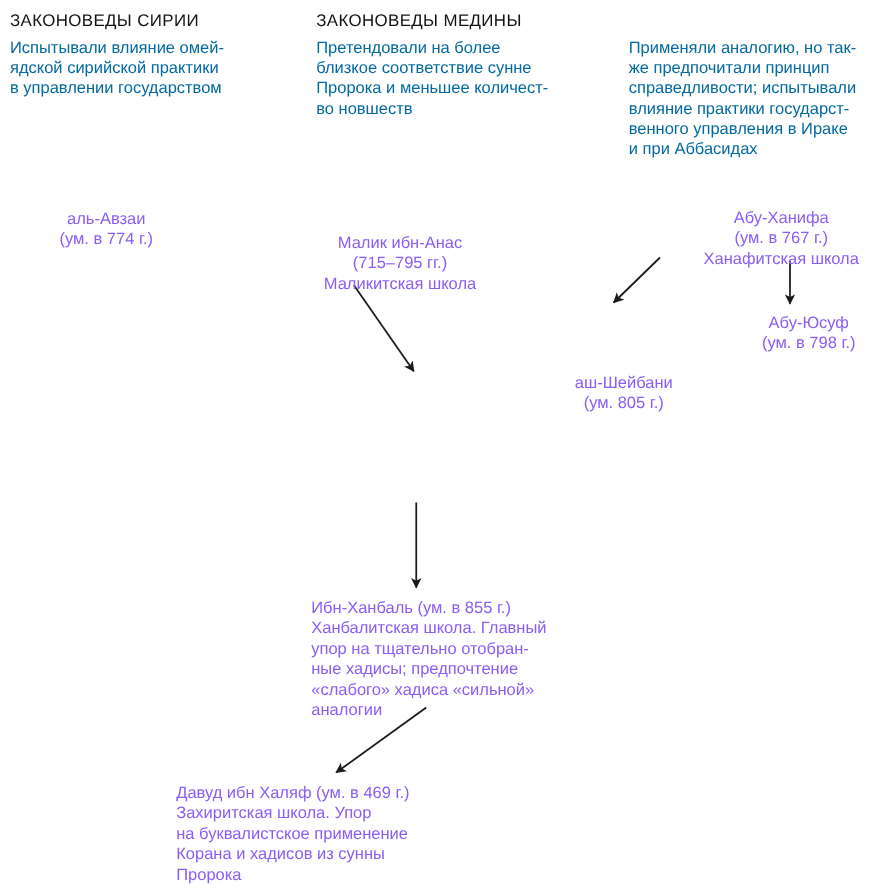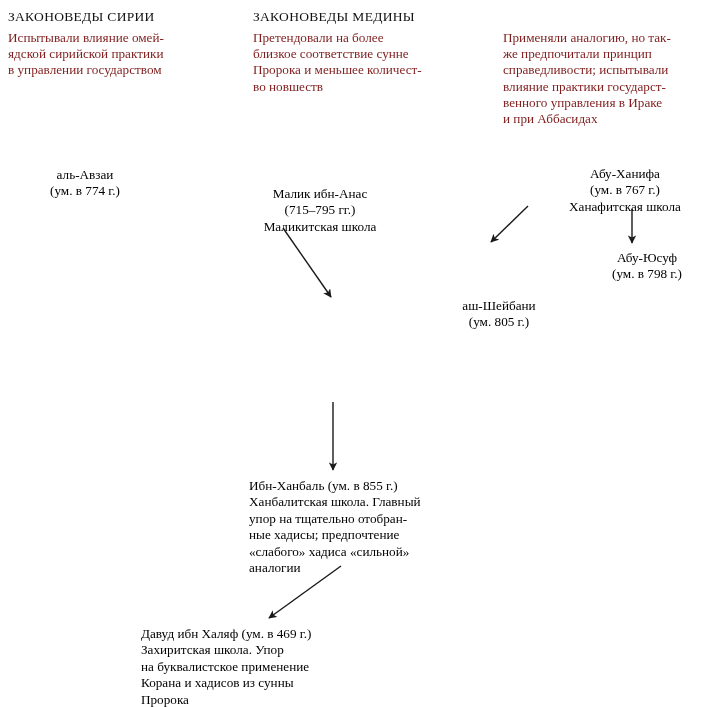--- a/index.html
+++ b/index.html
@@ -6,43 +6,43 @@
     margin: 0;
     padding: 0;
     background: #ffffff;
   }
   #page {
     position: relative;
     width: 710px;
     height: 707px;
     background: #ffffff;
     overflow: hidden;
-    font-family: Liberation Serif, serif;
+    font-family: Liberation Sans, sans-serif;
     color: #1a1a1a;
   }
   .col-head {
     position: absolute;
     font-size: 13.5px;
     letter-spacing: 0.3px;
     line-height: 1.3;
     white-space: nowrap;
     color: #111111;
   }
   .col-body {
     position: absolute;
     font-size: 13.2px;
     line-height: 16.2px;
-    color: #7f1d1d;
+    color: #0369a1;
     white-space: pre-line;
   }
   .node {
     position: absolute;
     font-size: 13.2px;
     line-height: 16.4px;
-    color: #000000;
+    color: #8b5cf6;
     white-space: pre-line;
   }
   .node.center { text-align: center; }
   .node.left { text-align: left; }
   svg.arrows {
     position: absolute;
     left: 0;
     top: 0;
     width: 710px;
     height: 707px;

